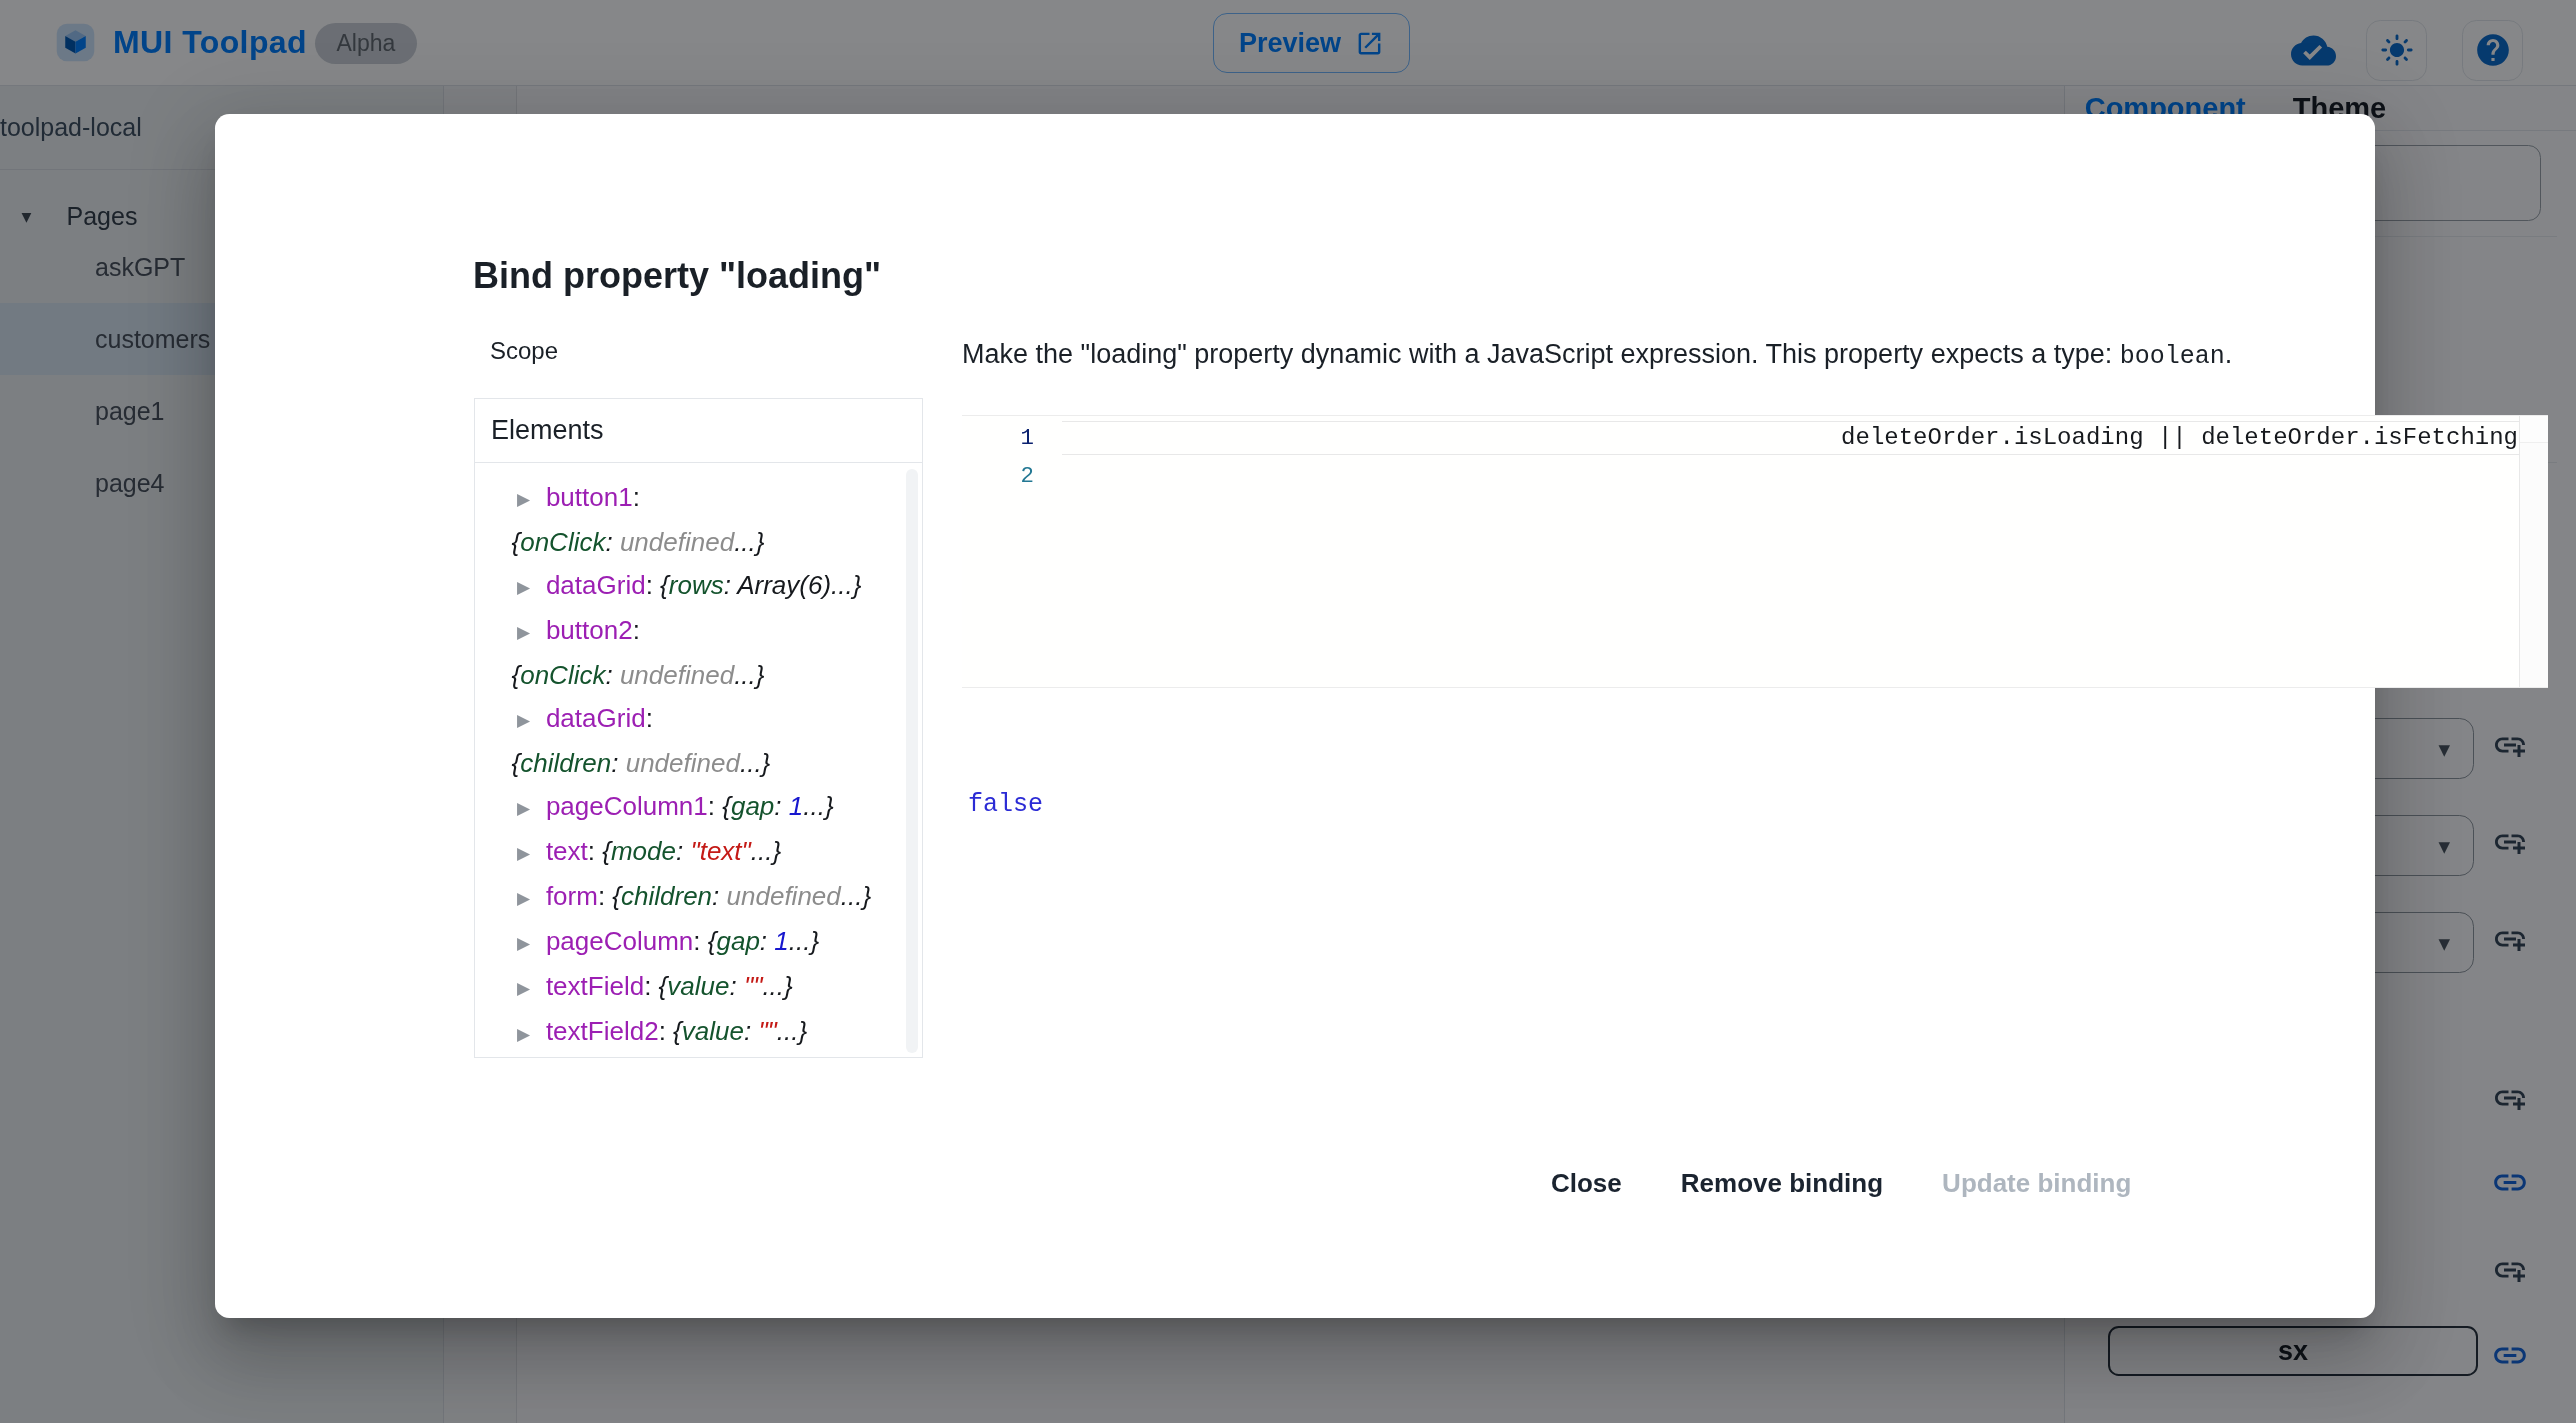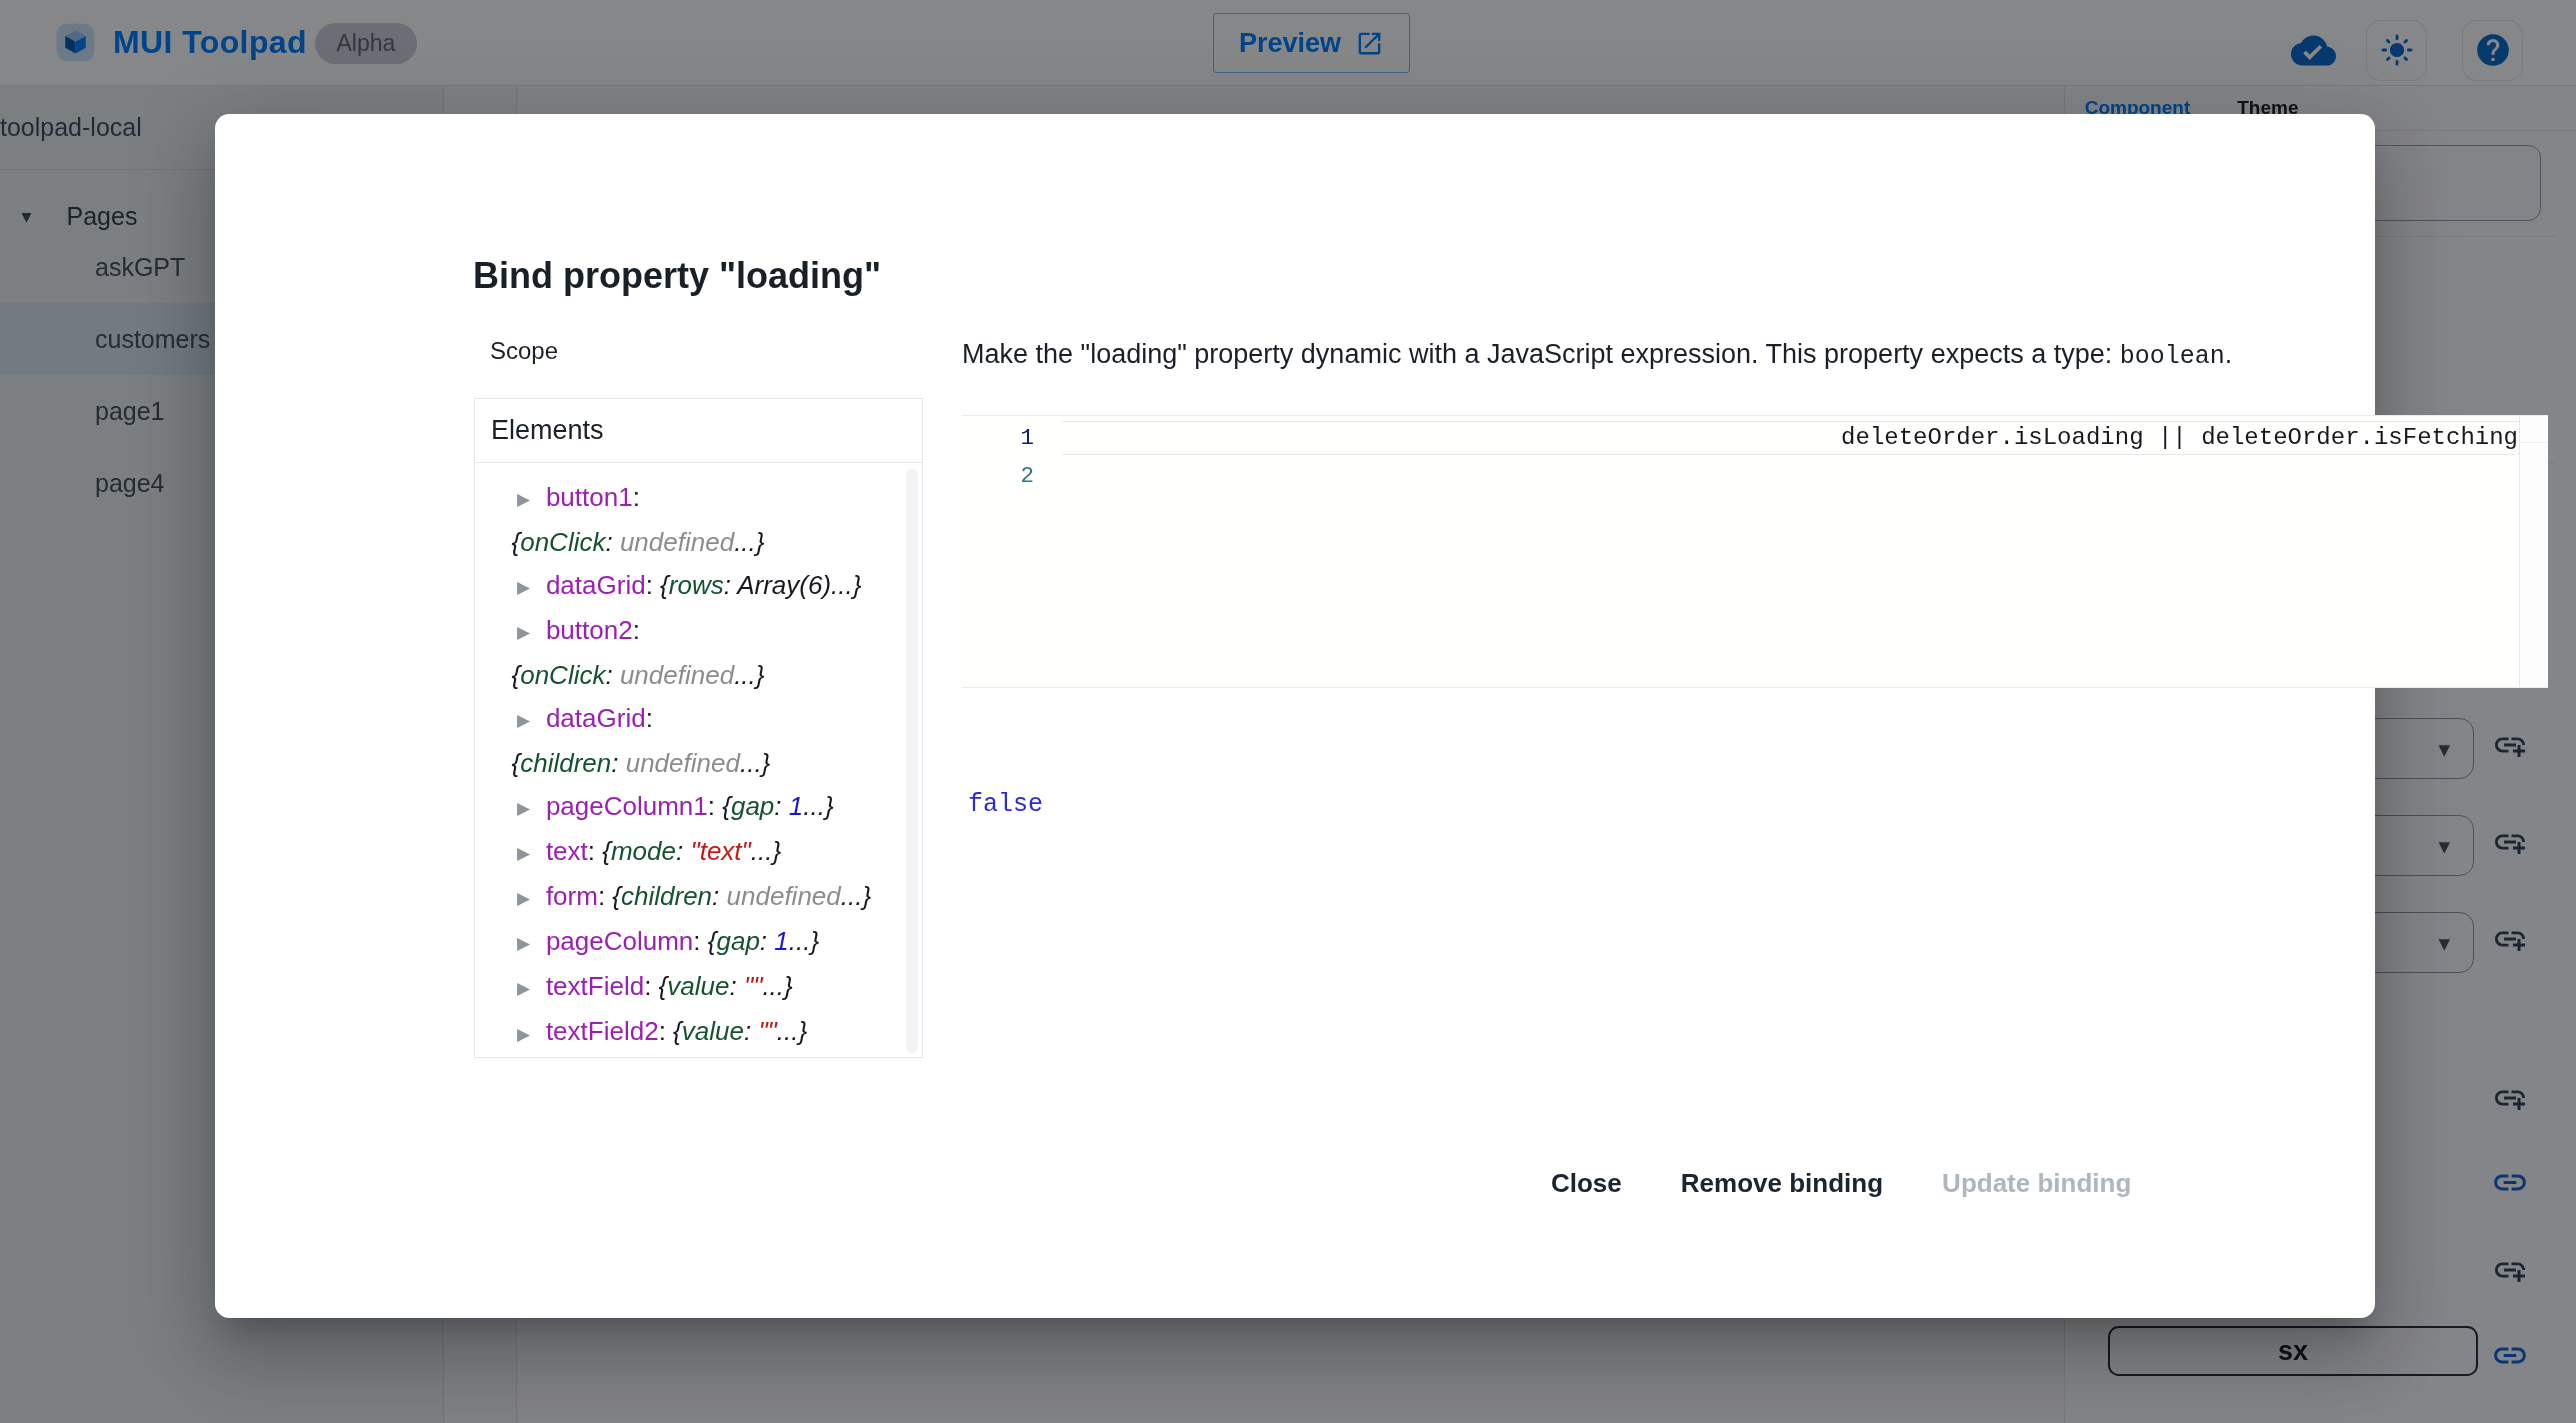--- a/index.html
+++ b/index.html
@@ -18,21 +18,21 @@
   }
   .logo-box { position:absolute; left:55px; top:21.5px; width:41px; height:41px; }
   .brand { position:absolute; left:113px; top:24px; font-size:32px; font-weight:700; color:#007FFF; letter-spacing:0.4px; }
   .alpha-chip {
     position:absolute; left:315px; top:23px; height:41px; padding:0 21.5px;
     background:#CITE; background:#CBD0D6; border-radius:20.6px;
     display:flex; align-items:center; font-size:23px; color:#62696F;
   }
   .preview-btn {
     position:absolute; left:1213px; top:13.4px; height:60px; padding:0 25px;
-    border:1.8px solid rgba(0,127,255,0.55); border-radius:3px;
+    border:1.8px solid rgba(0,127,255,0.55); border-radius:14px;
     display:flex; align-items:center; gap:14.3px;
     color:#007FFF; font-size:27px; font-weight:700; background:transparent;
     cursor:pointer; font-family:"Liberation Sans",sans-serif;
   }
   .hdr-iconbtn {
     position:absolute; top:19.7px; width:61px; height:61px; border-radius:14.3px;
     display:flex; align-items:center; justify-content:center; background:transparent; border:none; cursor:pointer;
   }
   .hdr-iconbtn.bordered { border:1.8px solid #E3E7EB; }
   
@@ -55,21 +55,21 @@
   .page-item.selected { background:#D9E6F2; }
   
   .canvas { position:absolute; left:444px; top:86px; width:1621px; height:1338px; background:#F2F4F6; z-index:1; }
   .canvas-frame { position:absolute; left:72px; top:0; right:0; bottom:0; background:#F7F8FA; border-left:1.8px solid #DCDFE3; }
   
   .inspector {
     position:absolute; left:2064px; top:86px; width:512px; height:1338px;
     background:#FBFCFD; border-left:1.8px solid #DDE1E6; z-index:1;
   }
   .insp-tabs { position:absolute; left:0; top:0; width:100%; height:45px; border-bottom:1.8px solid #E3E7EB; display:flex; gap:47px; padding-left:19.7px; }
-  .insp-tab { font-size:19px; font-weight:700; color:#1A2027; background:none; border:none; cursor:pointer; font-family:"Liberation Sans",sans-serif; padding:0; }
+  .insp-tab { font-size:29px; font-weight:700; color:#1A2027; background:none; border:none; cursor:pointer; font-family:"Liberation Sans",sans-serif; padding:0; }
   .insp-tab.active { color:#007FFF; }
   .insp-input-lg { position:absolute; left:48px; top:59px; width:428px; height:76px; border:1.8px solid #99A1A9; border-radius:12.5px; background:transparent; }
   .insp-divider { position:absolute; left:19.7px; width:472px; height:0; border-top:1.8px solid #E6EAEE; }
   .insp-field { position:absolute; left:48px; width:361px; height:61px; border:1.8px solid #8F979F; border-radius:14.3px; background:transparent; }
   .insp-field .caret { position:absolute; right:23px; top:50%; transform:translateY(-50%); font-size:23px; color:#4A545E; }
   .insp-icon { position:absolute; left:426px; width:38px; height:38px; display:flex; align-items:center; justify-content:center; background:none; border:none; cursor:pointer; }
   .sx-btn {
     position:absolute; left:43px; top:1240px; width:370px; height:50px;
     border:2.7px solid #27313C; border-radius:10.7px; background:transparent;
     font-size:27px; font-weight:700; color:#1A2027; cursor:pointer; font-family:"Liberation Sans",sans-serif;

